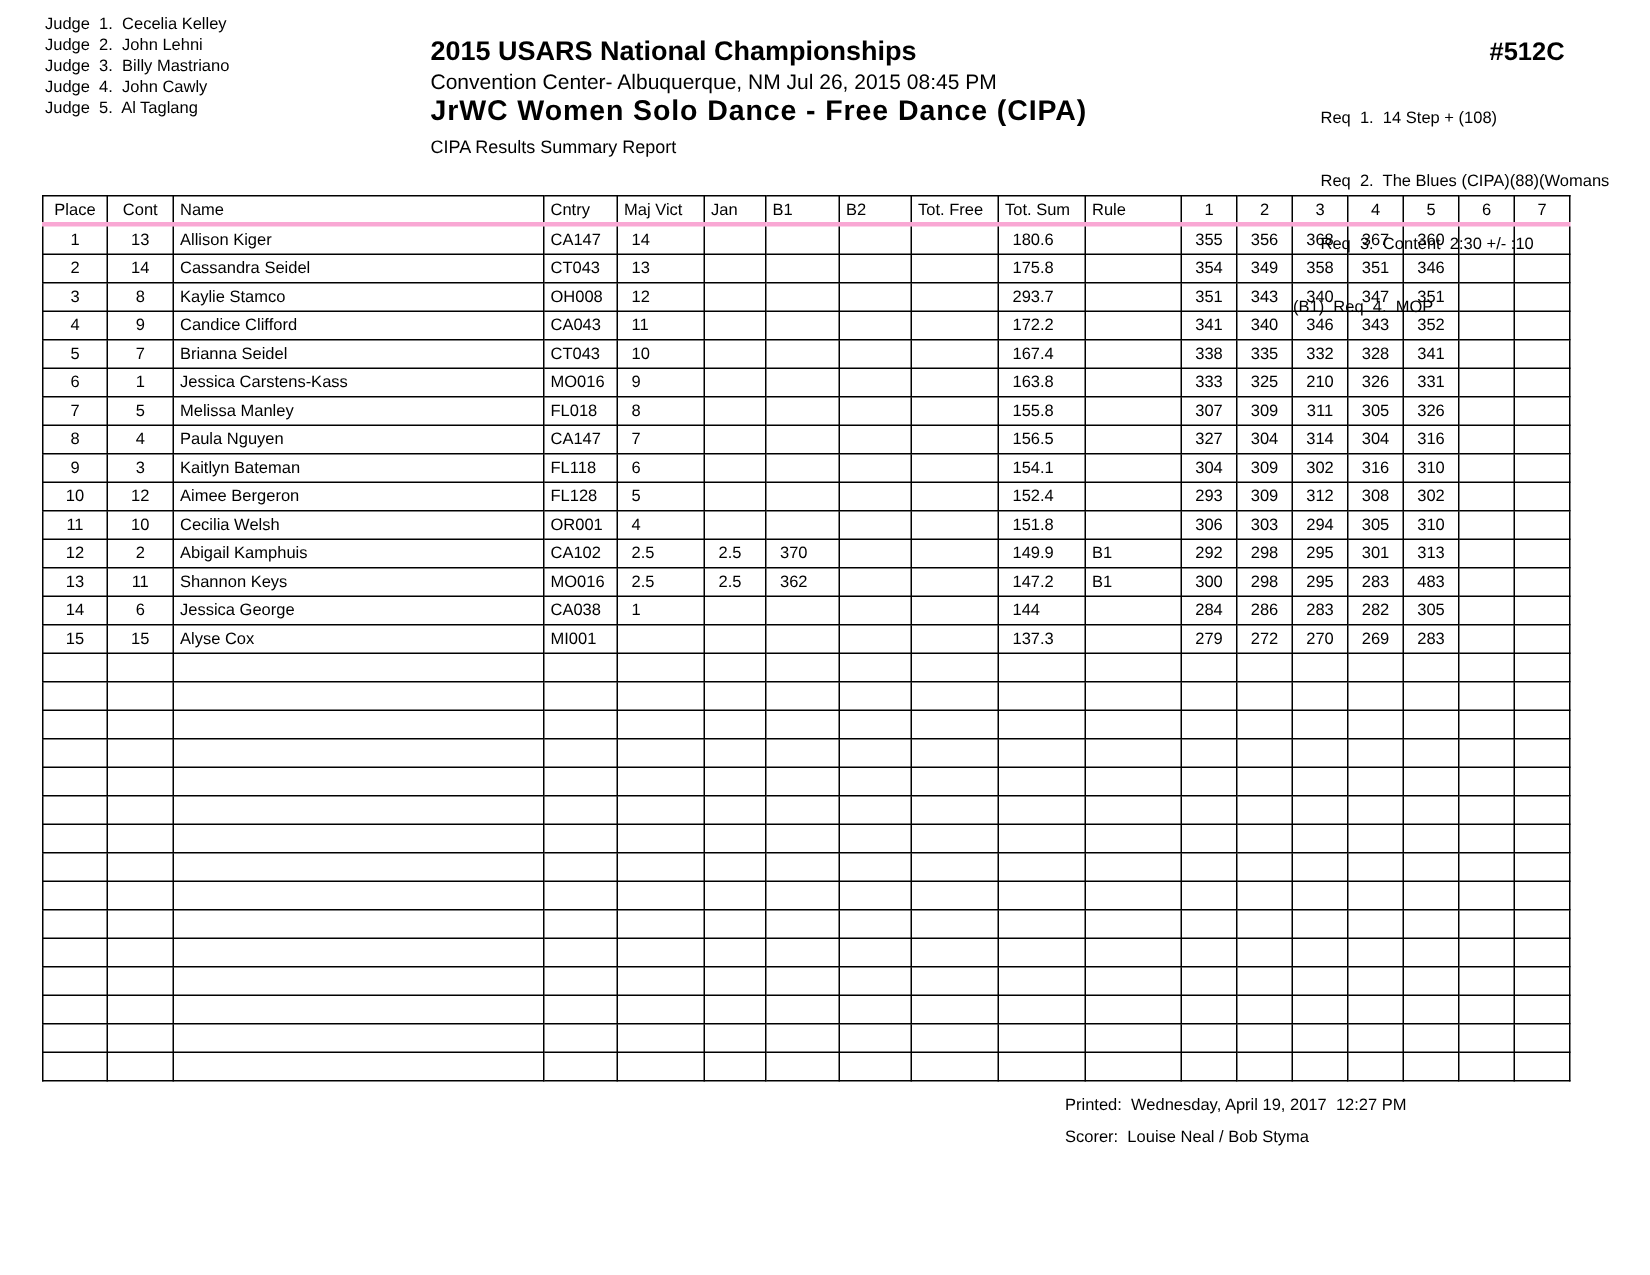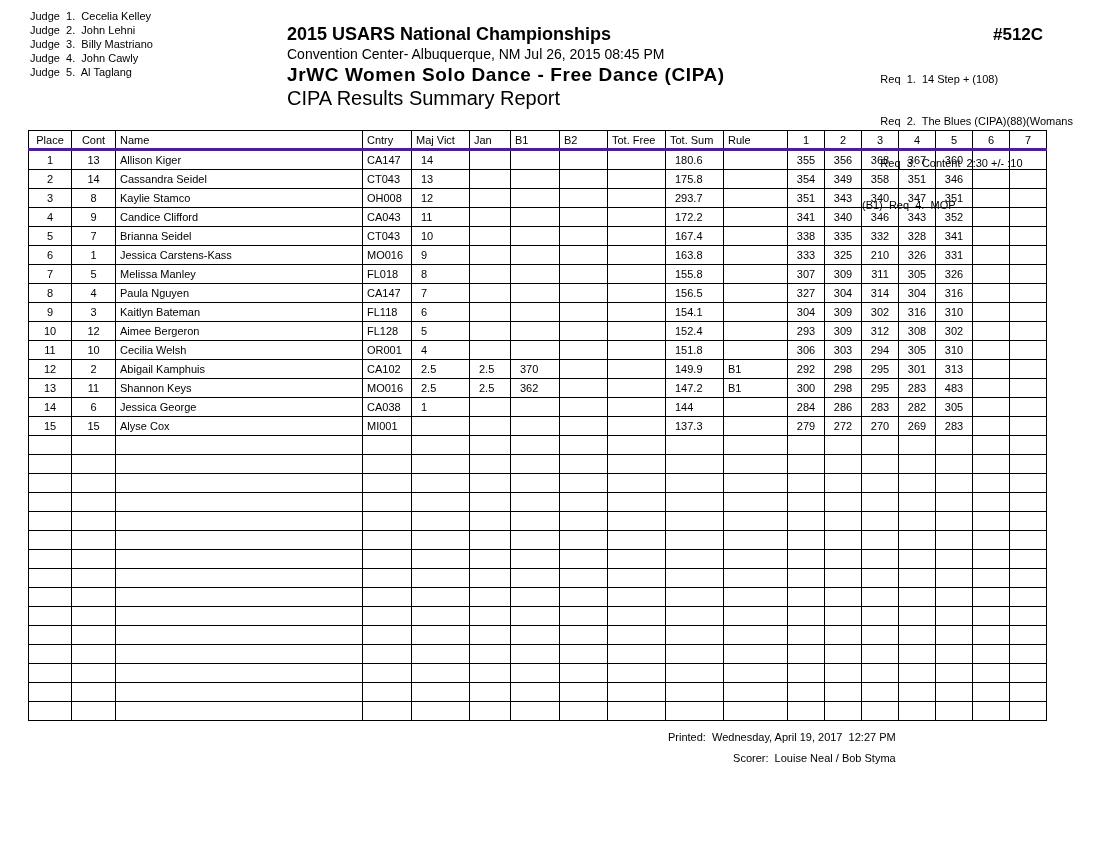--- a/index.html
+++ b/index.html
@@ -6,41 +6,41 @@
     body {
       width: 1100px; height: 850px; position: relative; overflow: hidden;
       font-family: "Liberation Sans", "DejaVu Sans", sans-serif; color: #000;
     }
     .judges { position: absolute; left: 30px; top: 9px; font-size: 11px; line-height: 14px; }
     .judges div { white-space: pre; }
     .title-block { position: absolute; left: 287px; width: 490px; top: 23px; text-align: left; }
     .t1 { font-size: 18px; font-weight: bold; line-height: 22px; }
     .t2 { font-size: 14px; line-height: 18px; }
     .t3 { font-size: 19px; font-weight: bold; line-height: 24px; letter-spacing: 0.6px; }
-    .t4 { font-size: 20px; line-height: 22px; }
+    .t4 { font-size: 12px; line-height: 22px; }
     .event-no { position: absolute; left: 962px; top: 25px; font-size: 17px; font-weight: bold; margin-left: 31px; }
     .reqs { position: absolute; left: 862px; top: 44px; font-size: 11px; line-height: 14px; white-space: pre; }
     .reqs div { white-space: pre; }
 
     table.results {
       position: absolute; left: 28px; top: 130px;
       border-collapse: collapse; table-layout: fixed;
       font-size: 11px;
     }
     table.results th, table.results td {
       border: 1px solid #000; height: 18px; padding: 0 0 0 4px;
       white-space: nowrap; overflow: hidden; font-weight: normal; text-align: left;
     }
-    table.results thead th { border-bottom: 3px solid #4c1d95; height: 17px; }
+    table.results thead th { border-bottom: 3px solid #f9a8d4; height: 17px; }
     table.results .c { text-align: center; padding: 0; }
     table.results .num { padding-left: 9px; }
     table.results .judge { text-align: center; padding: 0; }
     table.results tbody tr:last-child td { border-bottom: 1px solid #000; }
 
-    .footer { position: absolute; left: 668px; top: 727px; font-size: 11px; line-height: 21px; text-align: right; }
+    .footer { position: absolute; left: 710px; top: 727px; font-size: 11px; line-height: 21px; }
     .footer div { white-space: pre; }
   </style>
 </head>
 <body>
 
 <div class="judges">
   <div>Judge  1.  Cecelia Kelley</div>
   <div>Judge  2.  John Lehni</div>
   <div>Judge  3.  Billy Mastriano</div>
   <div>Judge  4.  John Cawly</div>

